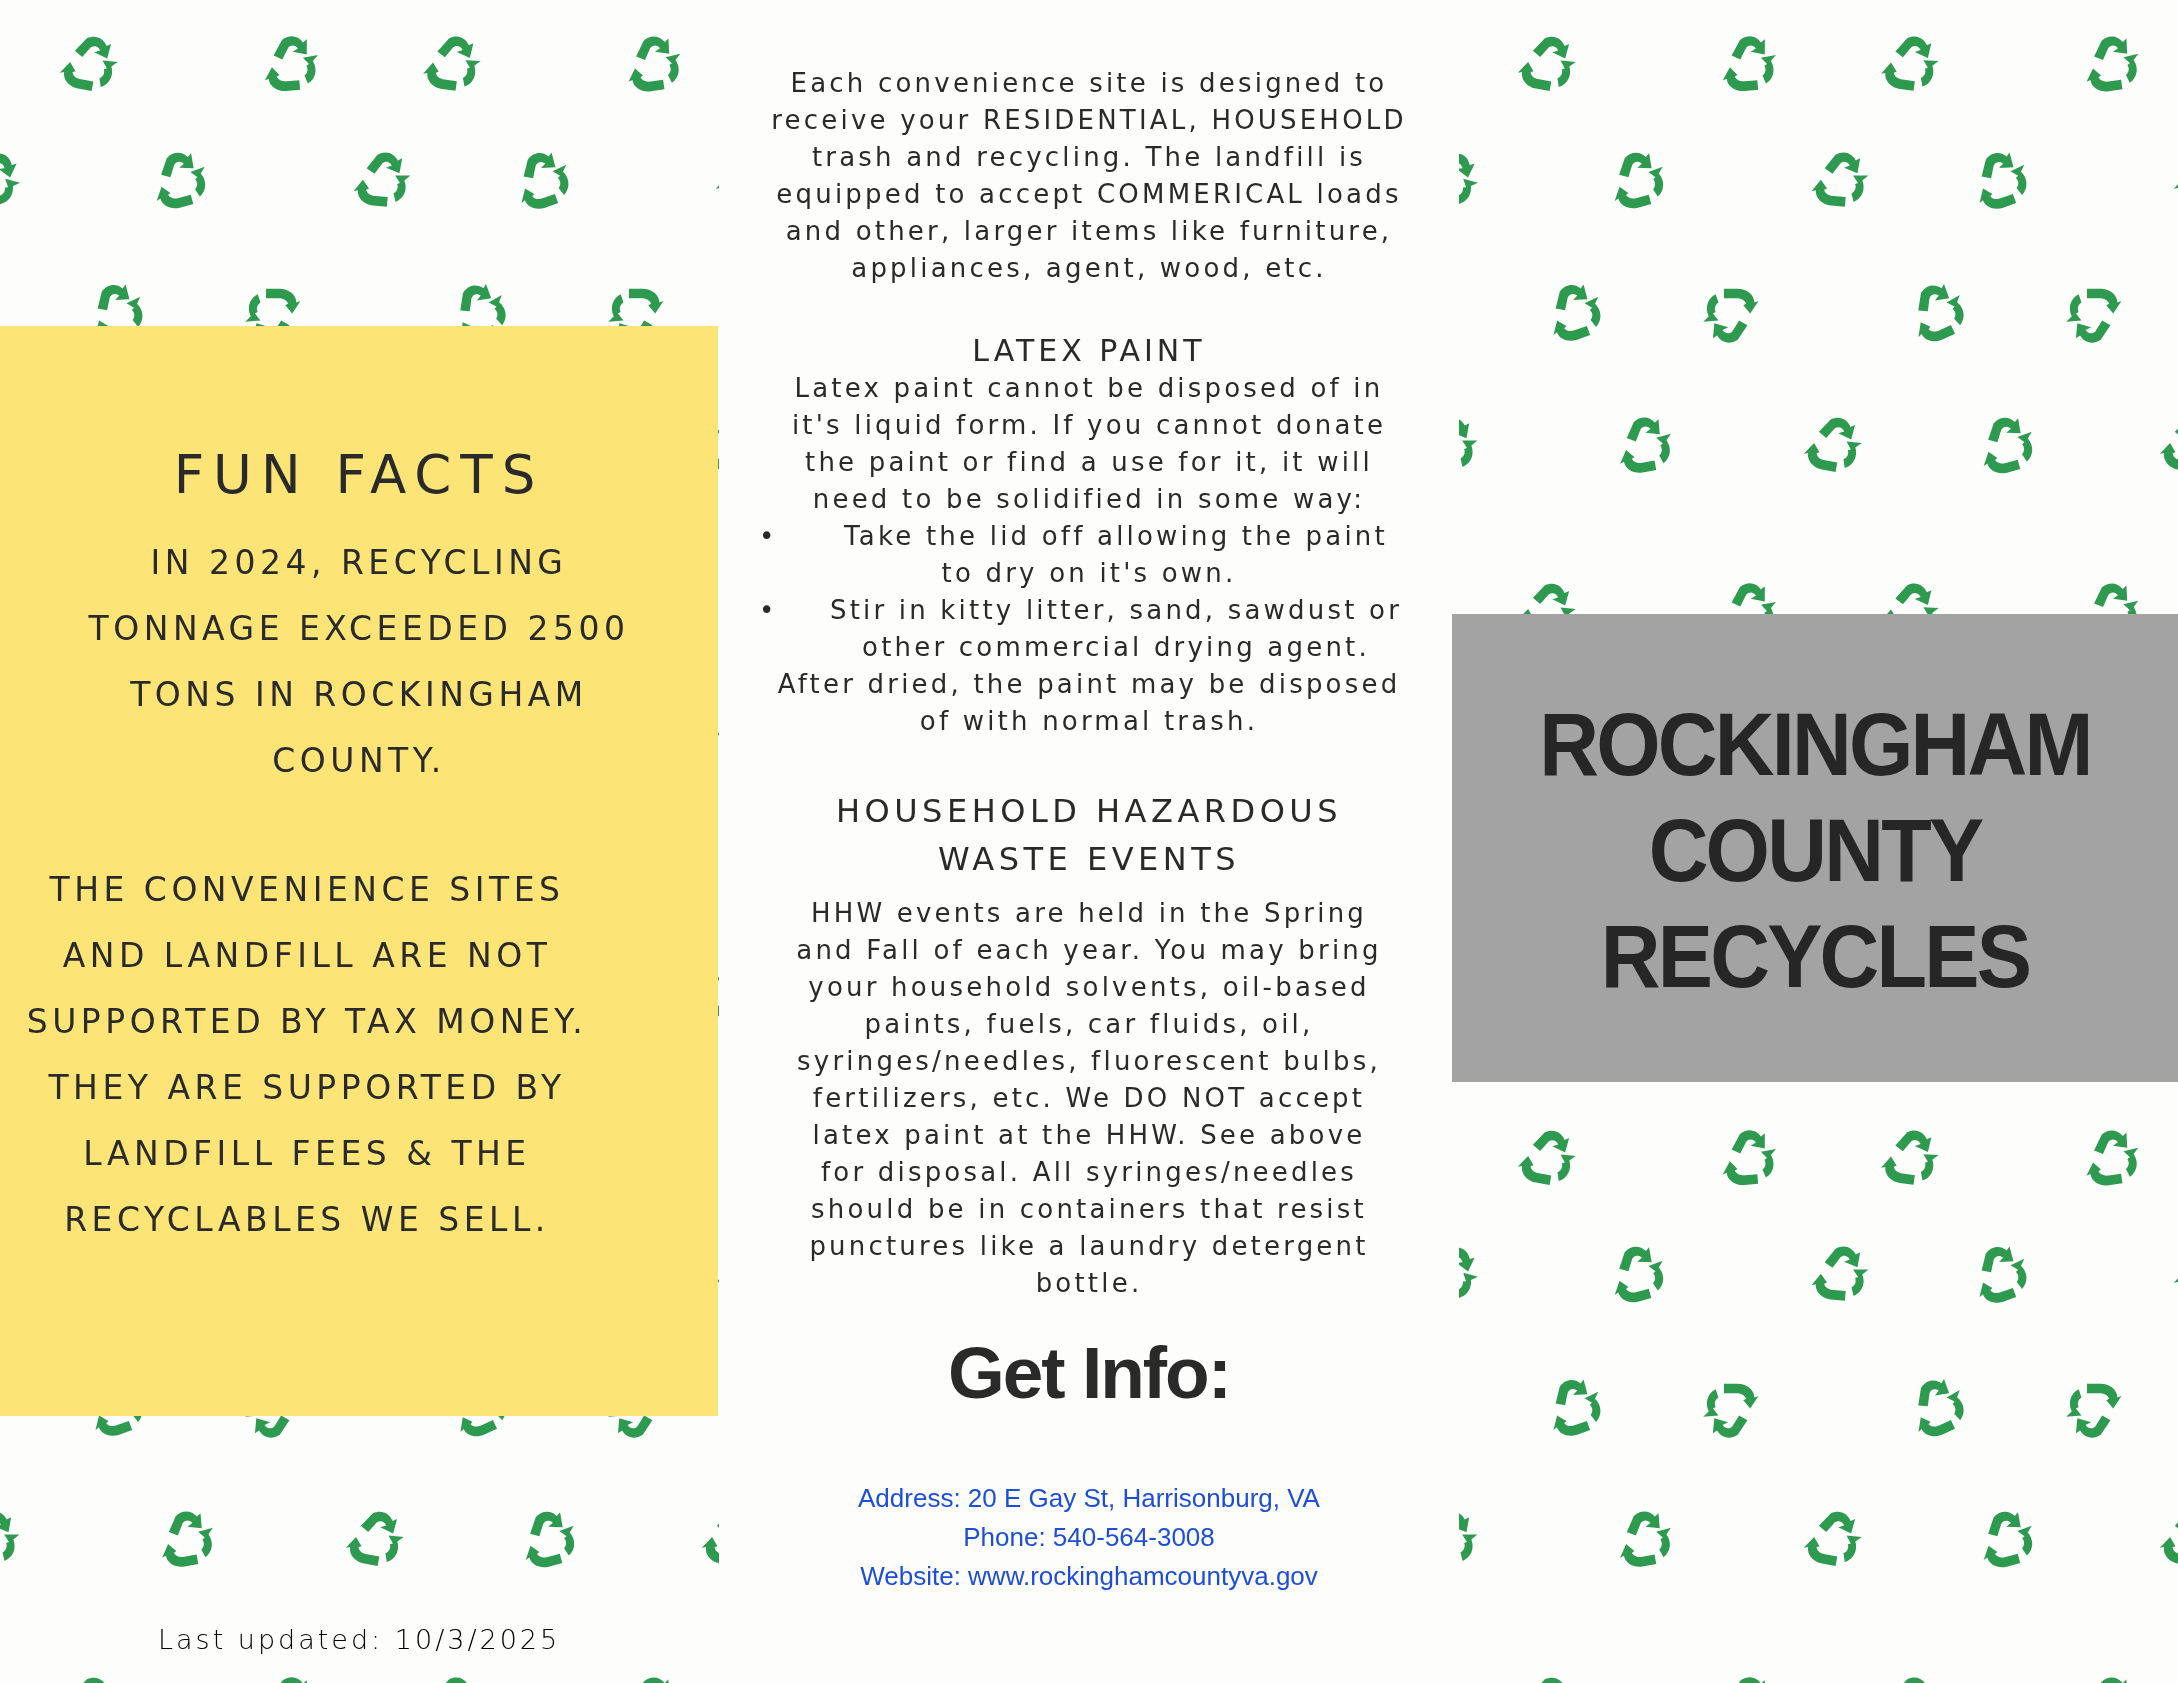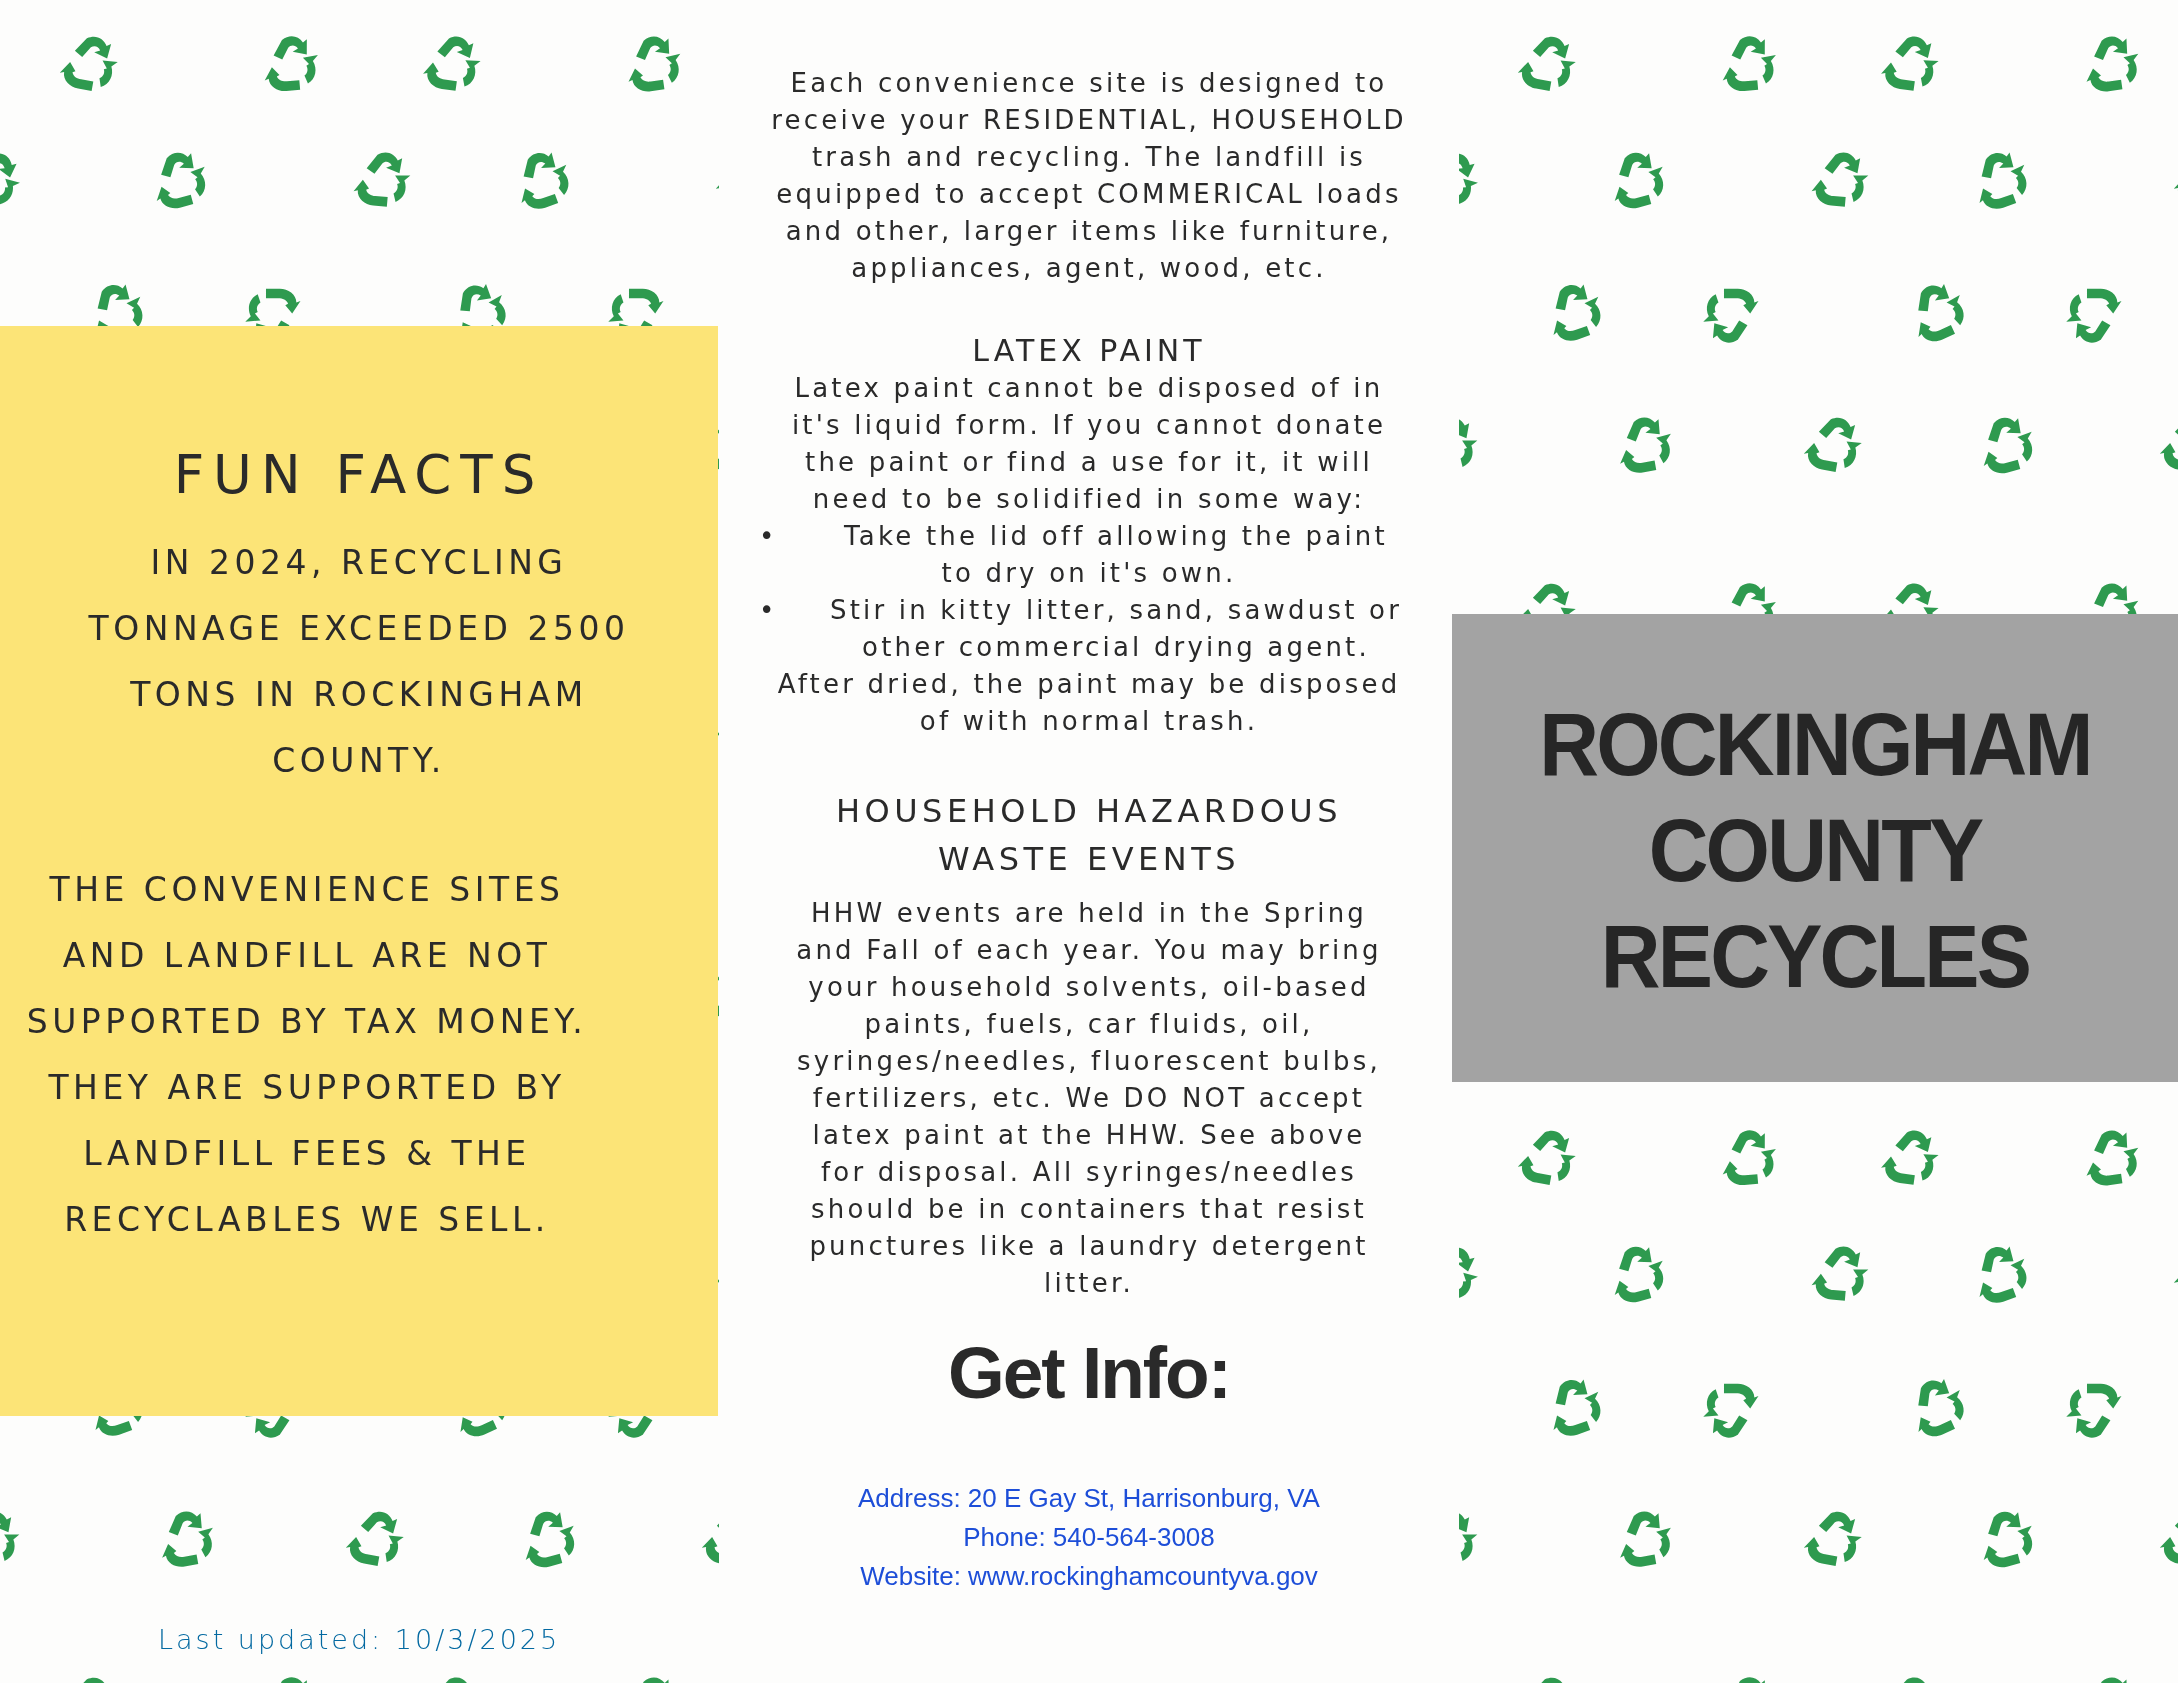--- a/index.html
+++ b/index.html
@@ -27,21 +27,21 @@
   }
   .fun-text {
     position: absolute; left: 0; width: 100%; text-align: center;
     font-size: 33px; letter-spacing: 4.5px; line-height: 66px;
   }
   .fun-text.one { top: 530px; }
   .fun-text.two { top: 857px; }
 
   .last-updated {
     position: absolute; left: 158px; top: 1624px;
-    font-size: 27px; letter-spacing: 3px; font-weight: 300; color: #0369a1;
+    font-size: 27px; letter-spacing: 3px; font-weight: 300; color: #000000;
     background: rgba(253,253,252,0.0);
   }
 
   
   .mid-block { position: absolute; left: 0; width: 740px; text-align: center; font-size: 26px; letter-spacing: 3.2px; line-height: 37px; }
   .intro { top: 65px; }
   .latex-head { top: 332px; font-size: 30px; letter-spacing: 4px; }
   .latex-body { top: 370px; }
   .bullet-row { position: relative; display: block; }
   .bullet-dot { position: absolute; left: 40px; top: 0; }
@@ -1165,21 +1165,21 @@
     <div>HHW events are held in the Spring</div>
     <div>and Fall of each year. You may bring</div>
     <div>your household solvents, oil-based</div>
     <div>paints, fuels, car fluids, oil,</div>
     <div>syringes/needles, fluorescent bulbs,</div>
     <div>fertilizers, etc. We DO NOT accept</div>
     <div>latex paint at the HHW. See above</div>
     <div>for disposal. All syringes/needles</div>
     <div>should be in containers that resist</div>
     <div>punctures like a laundry detergent</div>
-    <div>litter.</div>
+    <div>bottle.</div>
   </div>
 
   <div class="get-info">Get Info:</div>
 
   <div class="contact">
     <div>Address: 20 E Gay St, Harrisonburg, VA</div>
     <div>Phone: 540-564-3008</div>
     <div>Website: www.rockinghamcountyva.gov</div>
   </div>
 </section>

